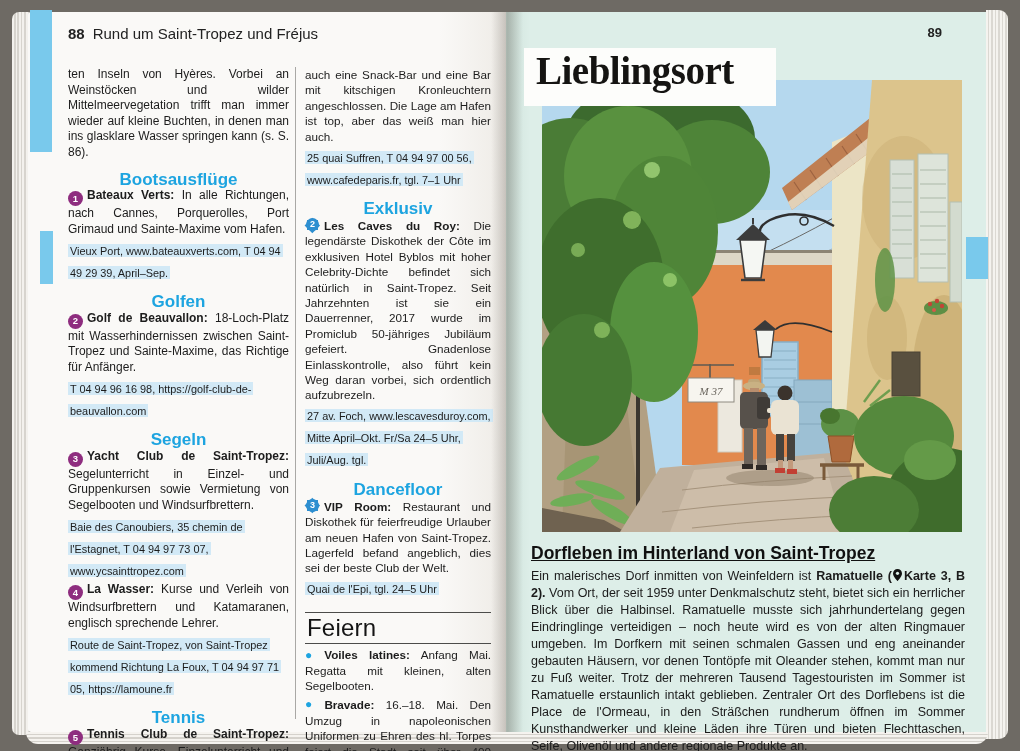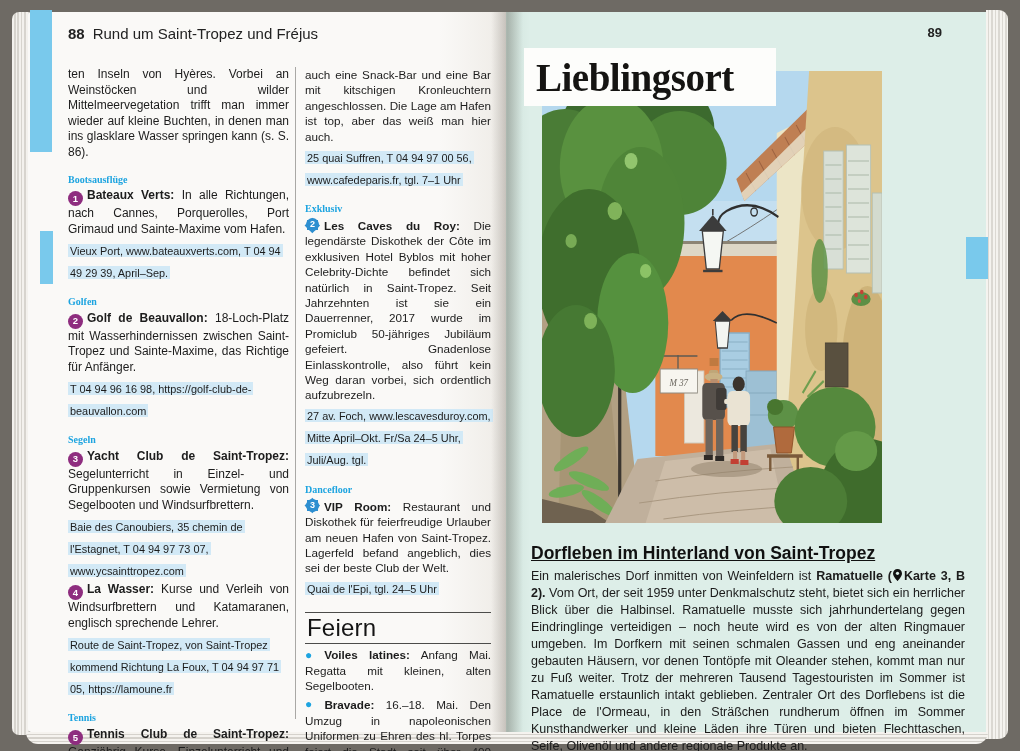--- a/index.html
+++ b/index.html
@@ -36,21 +36,21 @@
 
   
   .pl-header{position:absolute;left:40px;top:13px;font-size:15px;color:#222;}
   .pl-header b{margin-right:8px;}
   .coldiv{position:absolute;left:267px;top:55px;width:1px;height:652px;background:#a9a8a5;}
   .col{position:absolute;top:50px;font-size:12px;line-height:15.6px;text-align:justify;}
   .col1{left:40px;width:221px;}
   .col2{left:277px;width:186px;font-size:11.7px;line-height:15.4px;}
   .col p{margin:0;}
   .intro{margin-top:5px !important;}
-  .cyan-h{font-weight:bold;font-size:10px;margin-top:11px !important;text-align:left;font-family:Liberation Serif, serif;}
+  .cyan-h{font-weight:bold;font-size:17px;margin-top:11px !important;text-align:center;}
   .item{margin-top:1px !important;}
   .contact{font-size:10.9px;line-height:22px;margin-top:2px !important;text-align:left;}
   .hl{padding:0.5px 2px;-webkit-box-decoration-break:clone;box-decoration-break:clone;}
 
   .circle-marker{display:inline-flex;align-items:center;justify-content:center;
     width:15px;height:15px;border-radius:50%;color:#fff;font-weight:bold;font-size:9.5px;
     vertical-align:-2.5px;margin-right:4px;}
   .gear{display:inline-block;position:relative;width:15px;height:15px;vertical-align:-2.5px;margin-right:4px;}
   .gear i{position:absolute;inset:2.2px;display:block;}
   .gear i.g2{transform:rotate(45deg);}
@@ -59,24 +59,24 @@
     color:#fff;font-style:normal;font-size:9px;font-weight:bold;}
 
   .rule-sect{border-top:1.2px solid #4c4c4a;border-bottom:1.2px solid #4c4c4a;
     padding:7px 2px 8px;margin-top:12px !important;font-size:24px;letter-spacing:.2px;
     color:#141414;text-align:left;}
   .event{margin-top:3px !important;}
   .bullet{font-size:12px;margin-right:4px;vertical-align:.5px;}
 
   
   .pr-number{position:absolute;right:44px;top:13px;font-size:13px;font-weight:bold;color:#222;}
-  .photo{position:absolute;left:36px;top:59px;width:340px;height:452px;overflow:hidden;background:#b5d8ee;text-decoration:underline;}
+  .photo{position:absolute;left:36px;top:68px;width:420px;height:452px;overflow:hidden;background:#b5d8ee;text-decoration:underline;}
   .photo svg{display:block;width:100%;height:100%;}
   .titlebox{position:absolute;left:18px;top:36px;width:252px;height:58px;background:#fdfdfb;
-    display:flex;align-items:center;padding-left:12px;box-sizing:border-box;}
+    display:flex;align-items:flex-start;padding-left:12px;box-sizing:border-box;}
   .titlebox h1{margin:0;font-family:"Liberation Serif", serif;font-weight:bold;
     font-size:39px;letter-spacing:-.5px;color:#151412;}
   .pr-heading{position:absolute;left:25px;top:531px;font-size:17.5px;font-weight:bold;color:#111;text-decoration:underline;}
   .pr-para{position:absolute;left:25px;top:556px;width:434px;font-size:12.5px;line-height:17px;
     text-align:justify;color:#1b1b1b;}
   .pin-icon{display:inline-block;vertical-align:-1px;margin:0 2px 0 1px;}
 </style>
 <style>
   .accent{color:#1da4e0;}
   .purplebg{background:#8e2d7f;}

